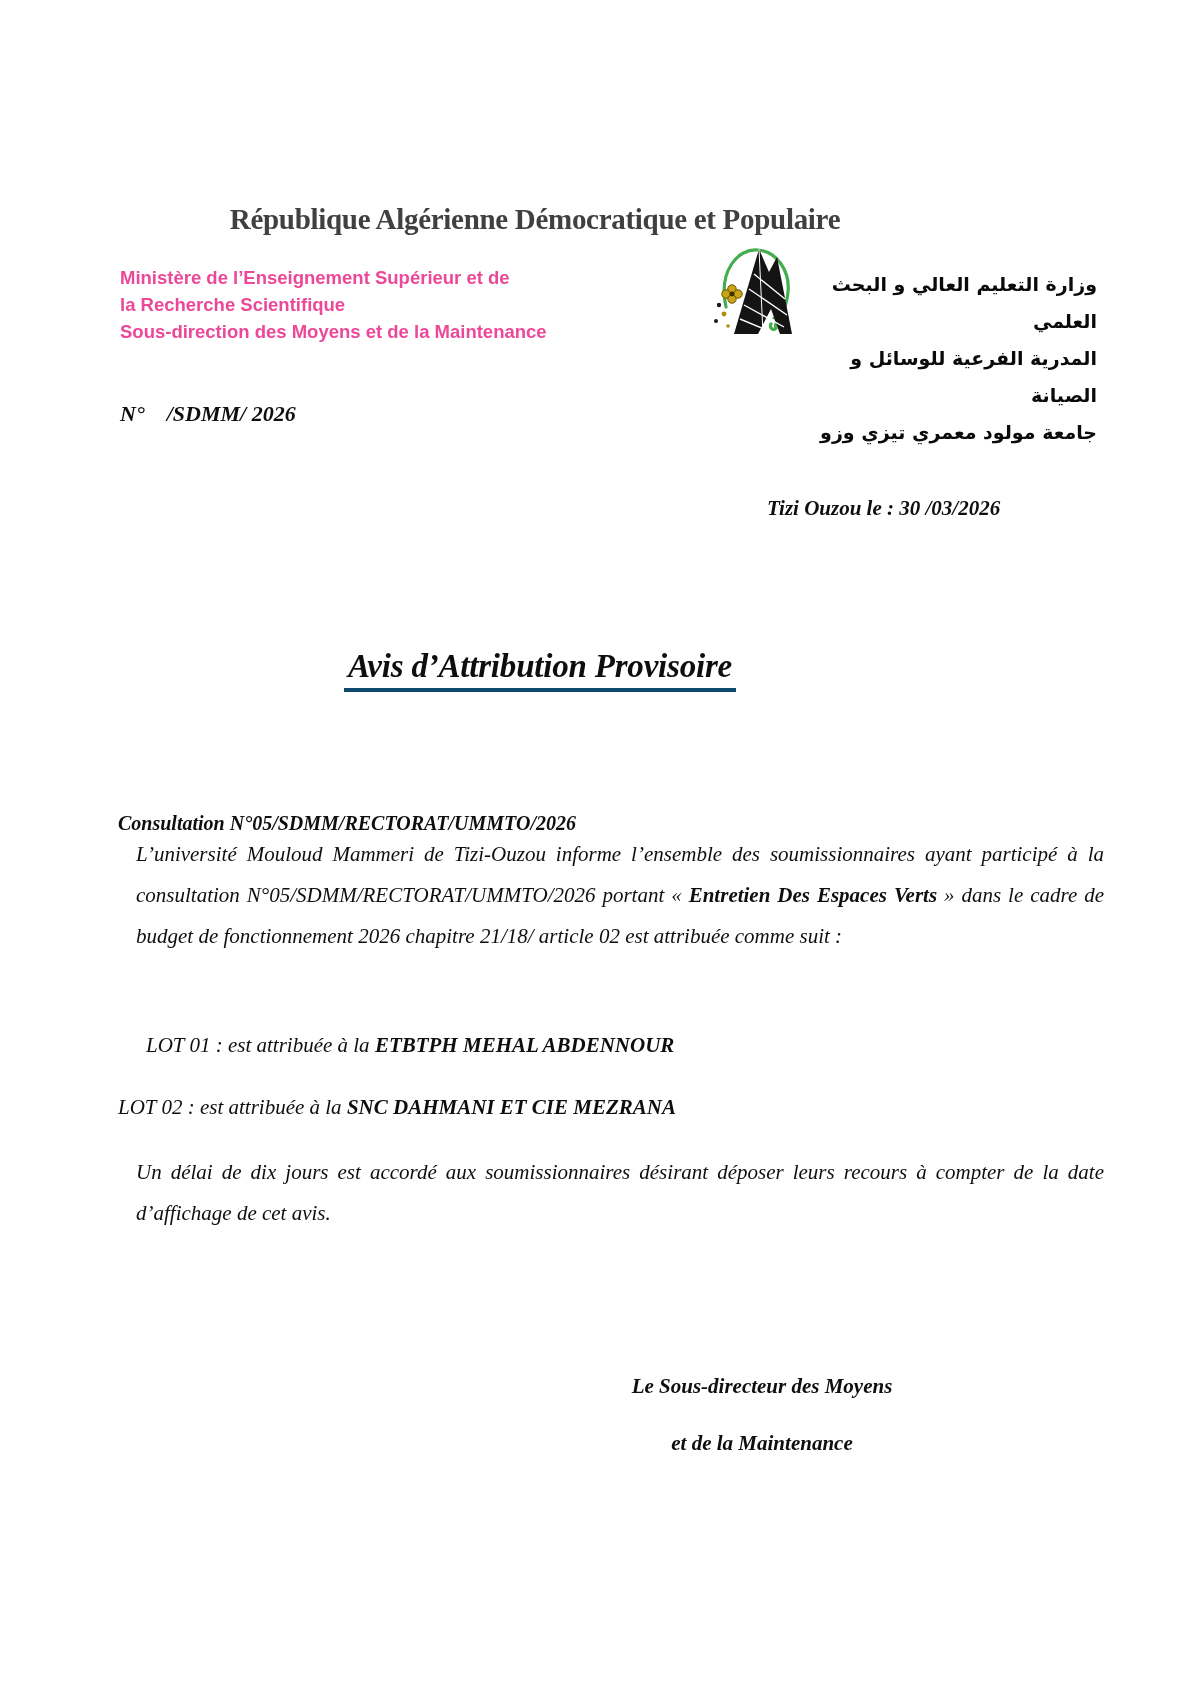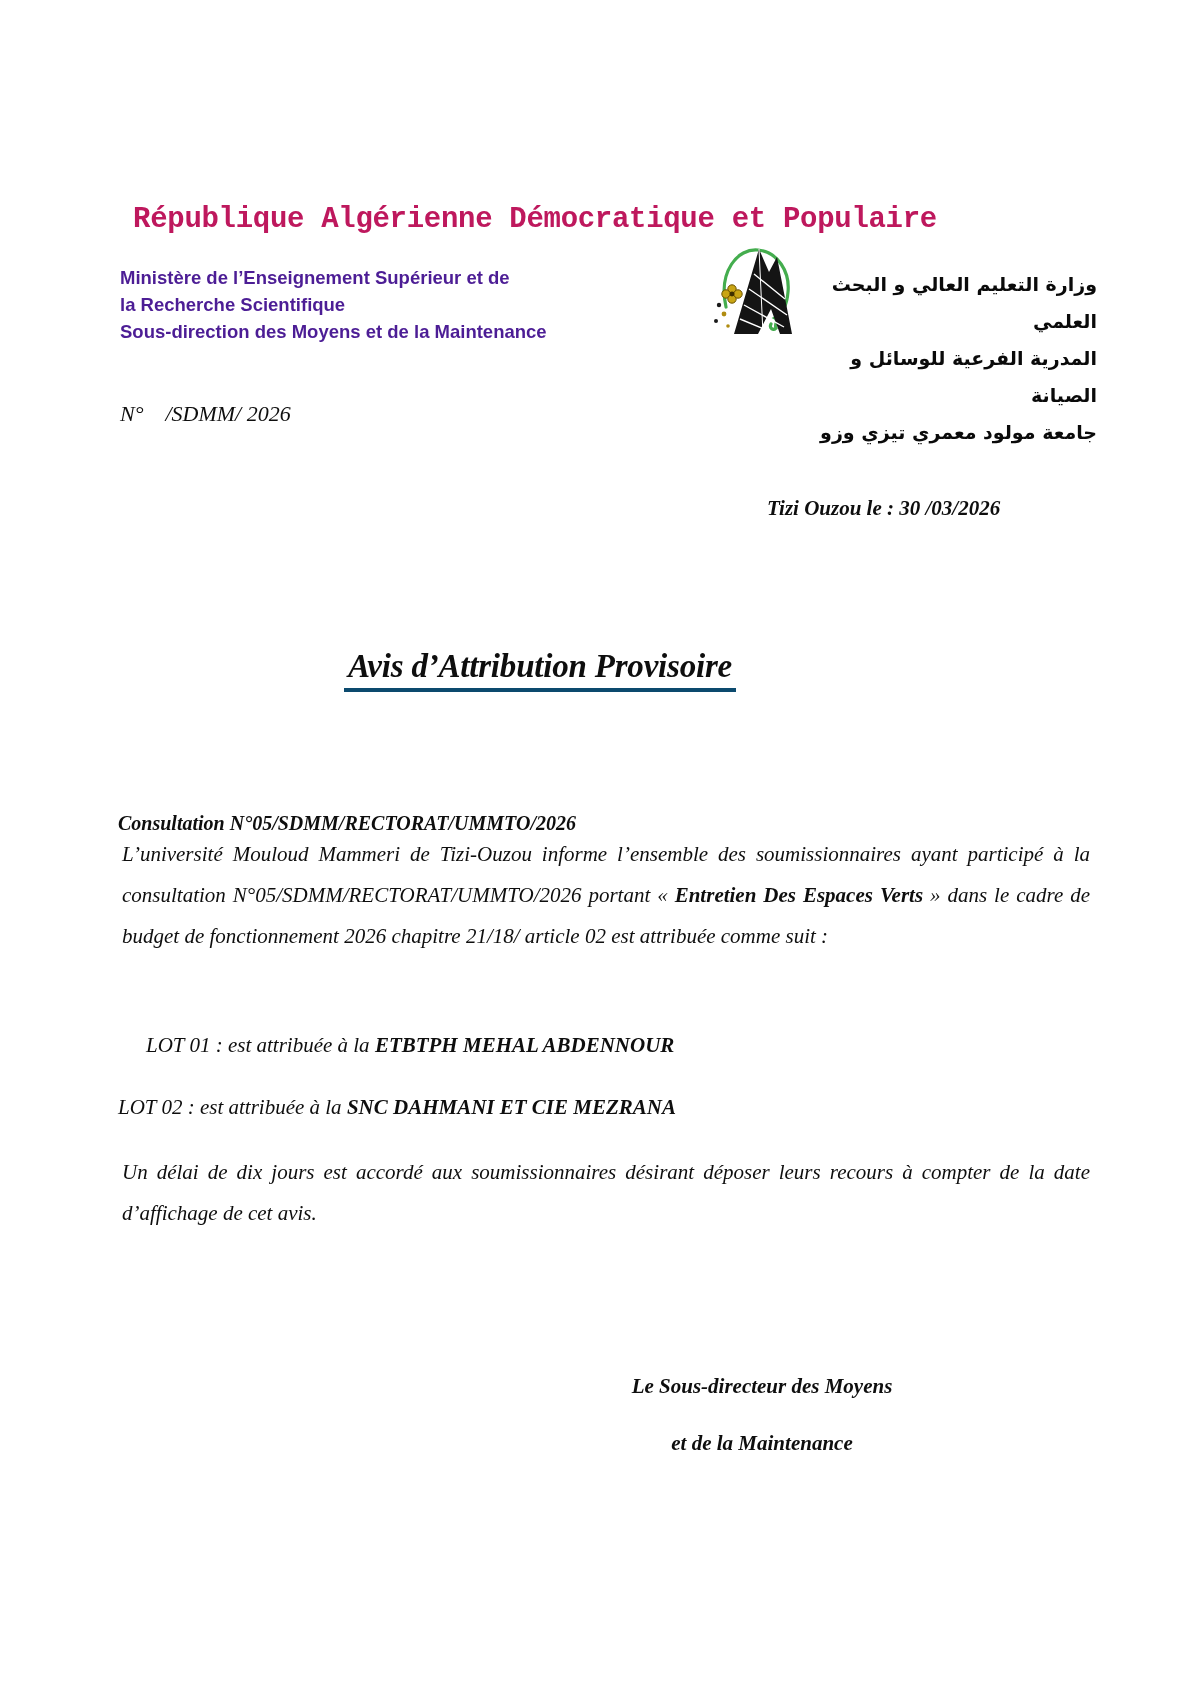--- a/index.html
+++ b/index.html
@@ -13,35 +13,35 @@
     margin: 0 auto;
     background: #ffffff;
     overflow: hidden;
   }
 
   
   .doc-title {
     position: absolute;
     top: 203px; left: 120px; width: 830px;
     text-align: center;
-    font-family: Liberation Mono, monospace;
+    font-family: Liberation Serif, serif;
     font-weight: 700;
     font-size: 29px;
     letter-spacing: -0.3px;
-    color: #be185d;
+    color: #404040;
   }
 
   .ministry-fr {
     position: absolute;
     top: 264px; left: 120px; width: 440px;
     font-family: "Liberation Sans", "DejaVu Sans", sans-serif;
     font-weight: 700;
     font-size: 18.5px;
     line-height: 27px;
-    color: #4c1d95;
+    color: #ec4899;
   }
 
   .logo-wrap {
     position: absolute;
     top: 241px; left: 688px;
     width: 106px; height: 96px;
   }
   .logo-wrap svg { width: 100%; height: 100%; display: block; }
 
   .ministry-ar {
@@ -52,21 +52,21 @@
     font-family: "DejaVu Sans", sans-serif;
     font-weight: 700;
     font-size: 19px;
     line-height: 37px;
     color: #0a0a0a;
   }
 
   .ref-line {
     position: absolute;
     top: 401px; left: 120px;
-    font-weight: 400; font-style: italic;
+    font-weight: 700; font-style: italic;
     font-size: 22px;
     white-space: pre;
   }
 
   .dateline {
     position: absolute;
     top: 496px; left: 767px;
     font-weight: 700; font-style: italic;
     font-size: 21px;
   }
@@ -88,21 +88,21 @@
 
   .consultation {
     position: absolute;
     top: 812px; left: 118px;
     font-weight: 700; font-style: italic;
     font-size: 20px;
   }
 
   .body-par {
     position: absolute;
-    left: 122px; width: 968px;
+    left: 136px; width: 968px;
     font-style: italic;
     font-size: 21px;
     line-height: 41px;
     text-align: justify;
   }
   .intro-par { top: 834px; }
   .delay-par { top: 1152px; }
   .body-par b, .lot-line b { font-weight: 700; }
 
   .lot-line {

